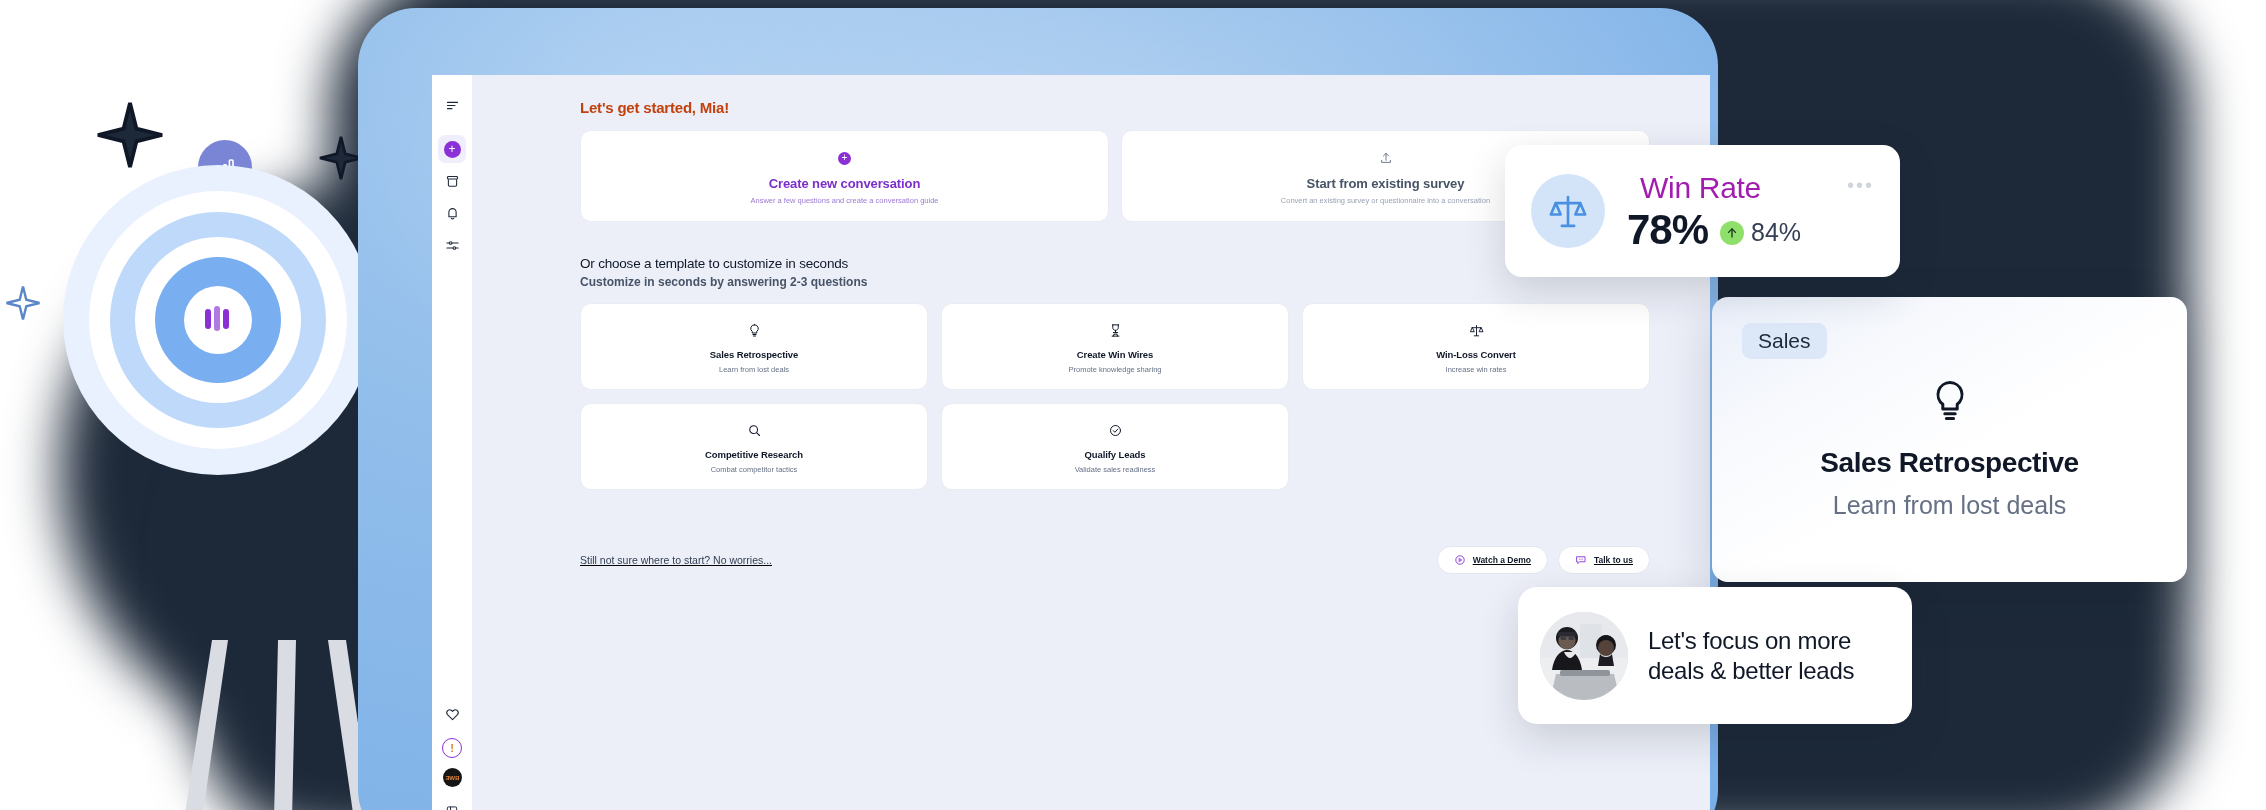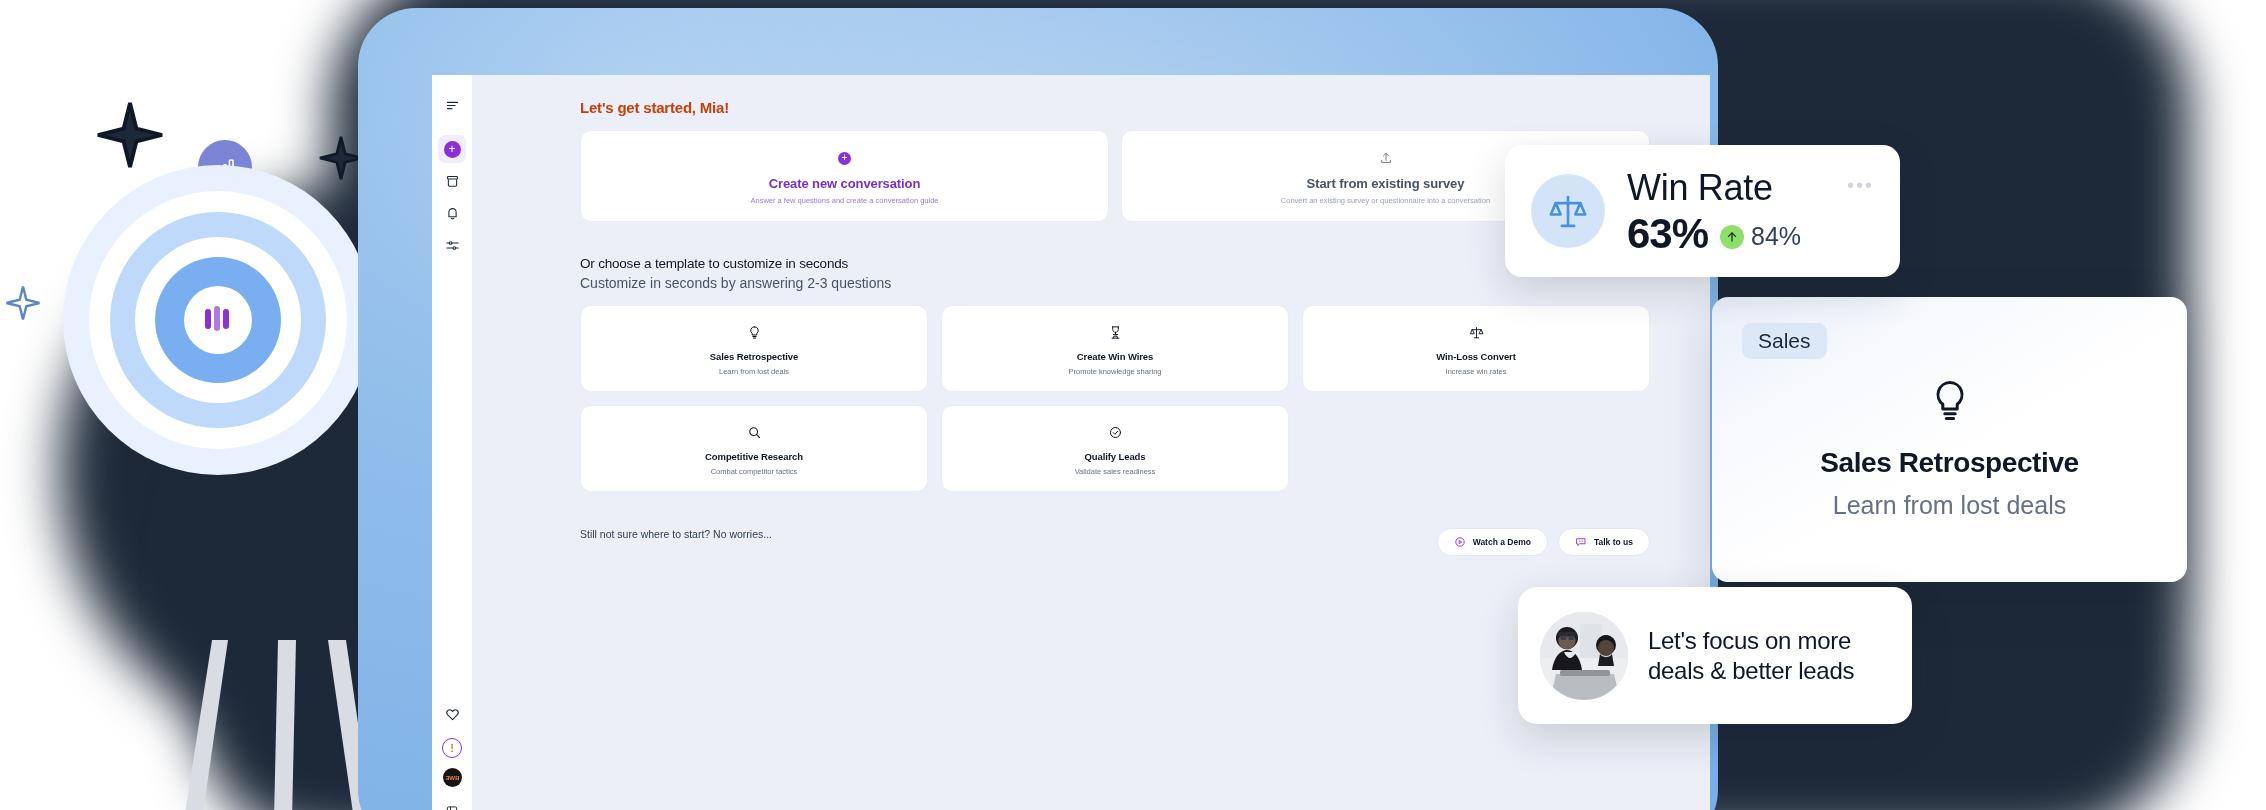--- a/index.html
+++ b/index.html
@@ -89,53 +89,53 @@
   }
   .start-title { font-size:13px; font-weight:700; letter-spacing:-.1px; }
   .start-title.purple { color:#7a2ecb; }
   .start-title.grey { color:#475467; }
   .start-sub { font-size:7.5px; margin-top:5px; }
   .start-sub.purple { color:#9a7ad4; }
   .start-sub.grey { color:#98a2b3; }
 
   .tpl-head { display:flex; align-items:flex-start; justify-content:space-between; margin-top:34px; }
   .tpl-title { font-size:13.5px; font-weight:400; color:#101828; letter-spacing:-.2px; }
-  .tpl-sub { font-size:14px; color:#475467; margin-top:4px; }
+  .tpl-sub { font-size:12px; color:#475467; margin-top:4px;font-weight:bold; }
   .tpl-filter { display:flex; align-items:center; gap:4px; font-size:8.5px; color:#344054; margin-top:4px; }
 
   .tpl-grid { display:grid; grid-template-columns:repeat(3,1fr); gap:13px; margin-top:14px; }
   .tpl-card {
     background:#fff; border:1px solid #eaecf2; border-radius:11px;
     padding:16px 8px 15px; text-align:center;
   }
   .tpl-icon { height:20px; display:flex; align-items:center; justify-content:center; color:#101828; margin-bottom:9px; }
   .tpl-name { font-size:9.5px; font-weight:700; color:#101828; letter-spacing:-.1px; }
   .tpl-desc { font-size:7.5px; color:#667085; margin-top:5px; }
 
-  .footer-row { display:flex; align-items:flex-start; justify-content:space-between; margin-top:36px; }
+  .footer-row { display:flex; align-items:center; justify-content:space-between; margin-top:56px;text-decoration:underline; }
   .footer-text { font-size:10.5px; color:#344054; }
   .footer-btns { display:flex; gap:10px; }
   .pill {
     display:flex; align-items:center; gap:7px;
     background:#fff; border:1px solid #e4e7ec; border-radius:999px;
     padding:7px 16px; font-size:8.5px; font-weight:700; color:#101828;
   }
   .pill .ic { color:#8b2fd6; display:flex; }
 
   
   .win-card {
     position:absolute; left:1505px; top:145px; width:395px; height:132px;
     background:#fff; border-radius:17px; box-shadow:0 14px 40px rgba(16,24,40,.16);
     display:flex; align-items:center; padding:0 26px; gap:22px;
   }
   .win-badge {
     width:74px; height:74px; border-radius:50%; background:#d3e4f8;
     display:flex; align-items:center; justify-content:center; color:#4a90e2; flex:0 0 74px;
   }
-  .win-label { font-size:36px; color:#0f172a; letter-spacing:-.3px; }
+  .win-label { font-size:30px; color:#a21caf; letter-spacing:-.3px;margin-left:13px; }
   .win-row { display:flex; align-items:flex-end; gap:12px; margin-top:4px; }
   .win-value { font-size:42px; font-weight:700; color:#101828; letter-spacing:-1px; line-height:1; }
   .win-delta { display:flex; align-items:center; gap:7px; padding-bottom:4px; }
   .up-chip {
     width:24px; height:24px; border-radius:50%; background:#8fe06a;
     display:flex; align-items:center; justify-content:center; color:#15301a;
   }
   .win-delta-text { font-size:25px; color:#344054; }
   .dots { position:absolute; right:26px; top:30px; color:#d0d5dd; font-size:20px; letter-spacing:2px; line-height:1; }
 
@@ -434,21 +434,21 @@
         <path d="M12 4v16"></path>
           <path d="M5 7.5h14"></path>
           <path d="M8.5 20.5h7"></path>
         <path d="M5 7.5 2.2 14h5.6Z"></path>
           <path d="M19 7.5 16.2 14h5.6Z"></path>
       </svg>
     </div>
     <div>
       <div class="win-label">Win Rate</div>
       <div class="win-row">
-        <div class="win-value">63%</div>
+        <div class="win-value">78%</div>
         <div class="win-delta">
           <span class="up-chip">
             <svg width="14" height="14" viewBox="0 0 24 24" fill="none" stroke="#15301a" stroke-width="2.2" stroke-linecap="round" stroke-linejoin="round">
               <path d="M12 19V5"></path>
                 <path d="M6 11l6-6 6 6"></path>
             </svg>
           </span>
           <span class="win-delta-text">84%</span>
         </div>
       </div>

